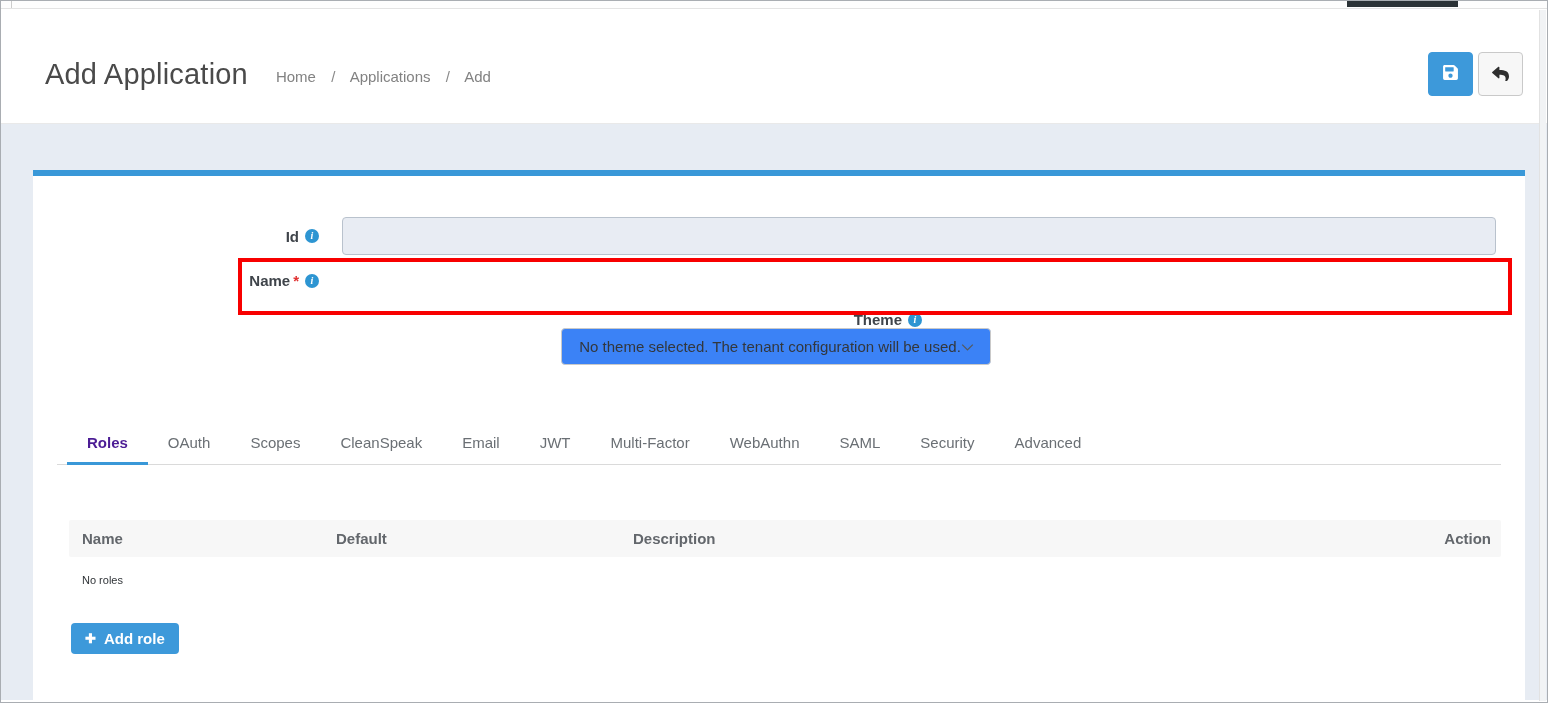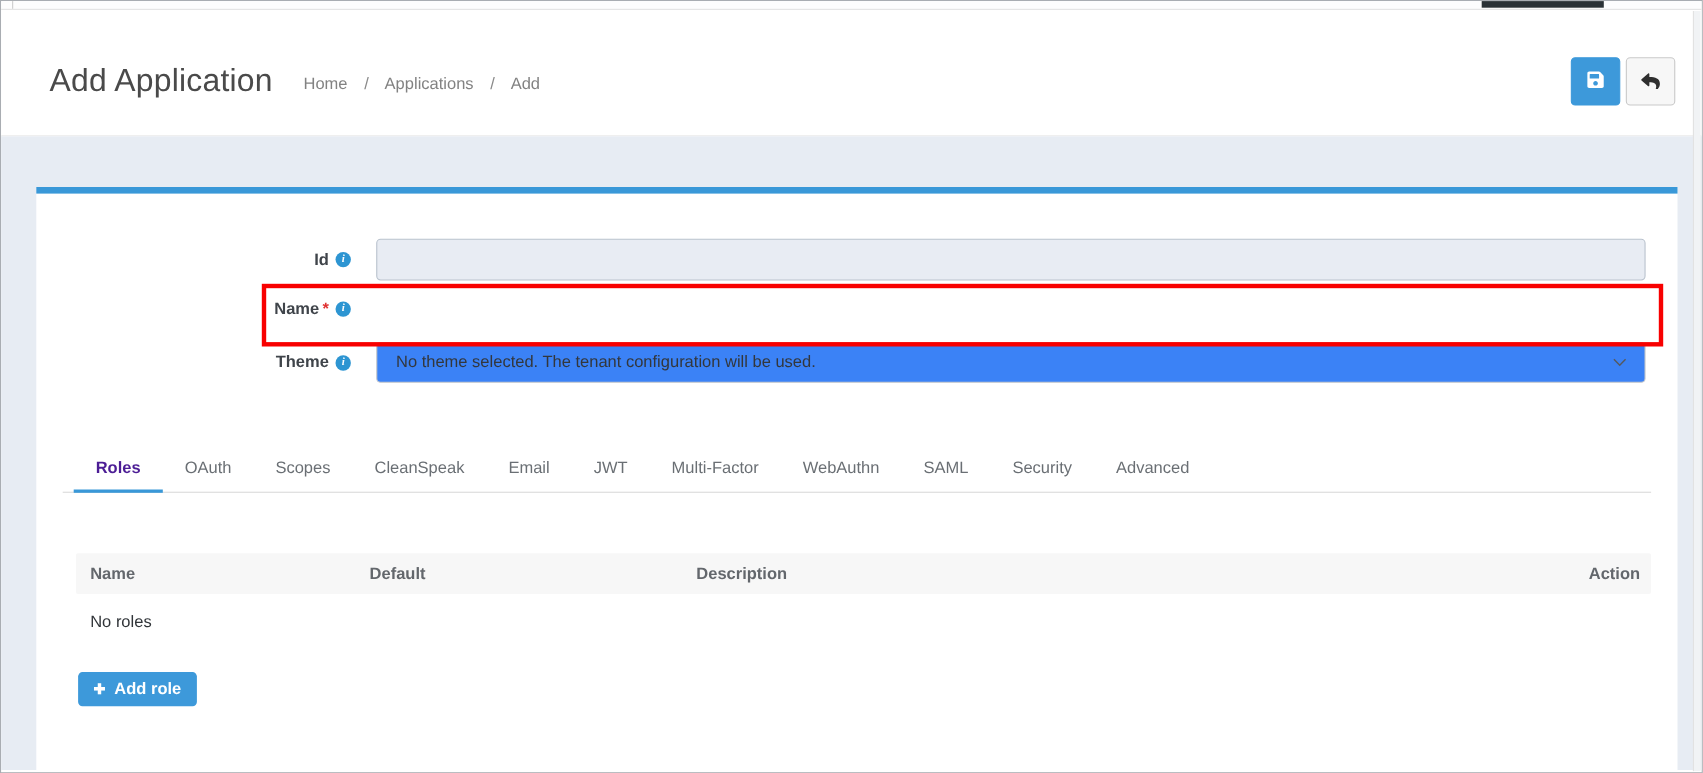--- a/index.html
+++ b/index.html
@@ -35,21 +35,21 @@
   
   .main { height:576px; background:#e7ecf3; padding-top:46px; }
   .panel { position:relative; margin-left:32px; width:1492px; height:530px; background:#fff;
            border-top:6px solid #3998d8; padding-top:41px; }
   .red-highlight { position:absolute; left:205px; top:82px; width:1274px; height:57px;
                    border:4px solid #f80000; pointer-events:none; z-index:3; }
 
   
   .form-row { display:flex; align-items:center; margin-bottom:17px; position:relative; z-index:1; }
   .row-name { margin-bottom:22px; }
-  .row-theme { margin-bottom:0; }
+  .row-theme { margin-bottom:0;flex-direction:column; }
   .label-col { width:286px; display:flex; align-items:center; justify-content:flex-end; gap:6px; }
   .field-label { font-size:15px; font-weight:700; color:#3f444a; }
   .req { color:#e03131; font-weight:700; font-size:15px; margin-left:-3px; }
   .info-icon { width:14px; height:14px; border-radius:50%; background:#2d95d2; color:#fff;
                display:inline-flex; align-items:center; justify-content:center;
                font-family:"Liberation Serif", serif; font-weight:700; font-style:italic;
                font-size:10px; line-height:1; cursor:pointer; flex:0 0 auto; }
   .input-col { flex:1; margin-left:23px; margin-right:29px; }
   .text-input { width:100%; height:38px; background:#e8ecf3; border:1px solid #b9c2cd;
                 border-radius:4px; font-size:15px; color:#2f3338; padding:0 12px;
@@ -70,21 +70,21 @@
   .tab.active { color:#4c1d95;font-weight:bold; }
   .tab.active::after { content:""; position:absolute; left:0; right:0; bottom:-1px; height:3px;
                        background:#3998d8; }
 
   
   .roles-table { margin:55px 24px 0 36px; }
   .thead { display:flex; align-items:center; height:37px; background:#f7f7f7; border-radius:2px;
            padding:0 10px 0 13px; font-size:15px; font-weight:700; color:#63676c; }
   .col-name { width:254px; } .col-default { width:297px; } .col-super { width:394px; }
   .col-desc { flex:1; } .col-action { min-width:60px; text-align:right; }
-  .empty-text { margin:17px 0 0 13px; font-size:15px; color:#303438; }
+  .empty-text { margin:17px 0 0 13px; font-size:11px; color:#303438; }
 
   
   .btn-add-role { margin:37px 0 0 38px; height:31px; padding:0 14px; background:#3d99da;
                   border:none; border-radius:4px; color:#fff; font-weight:700; font-size:15px;
                   display:inline-flex; align-items:center; gap:8px; cursor:pointer;
                   font-family:inherit; }
   .plus-glyph { font-size:13px; line-height:1; }
 </style>
 </head>
 <body>

